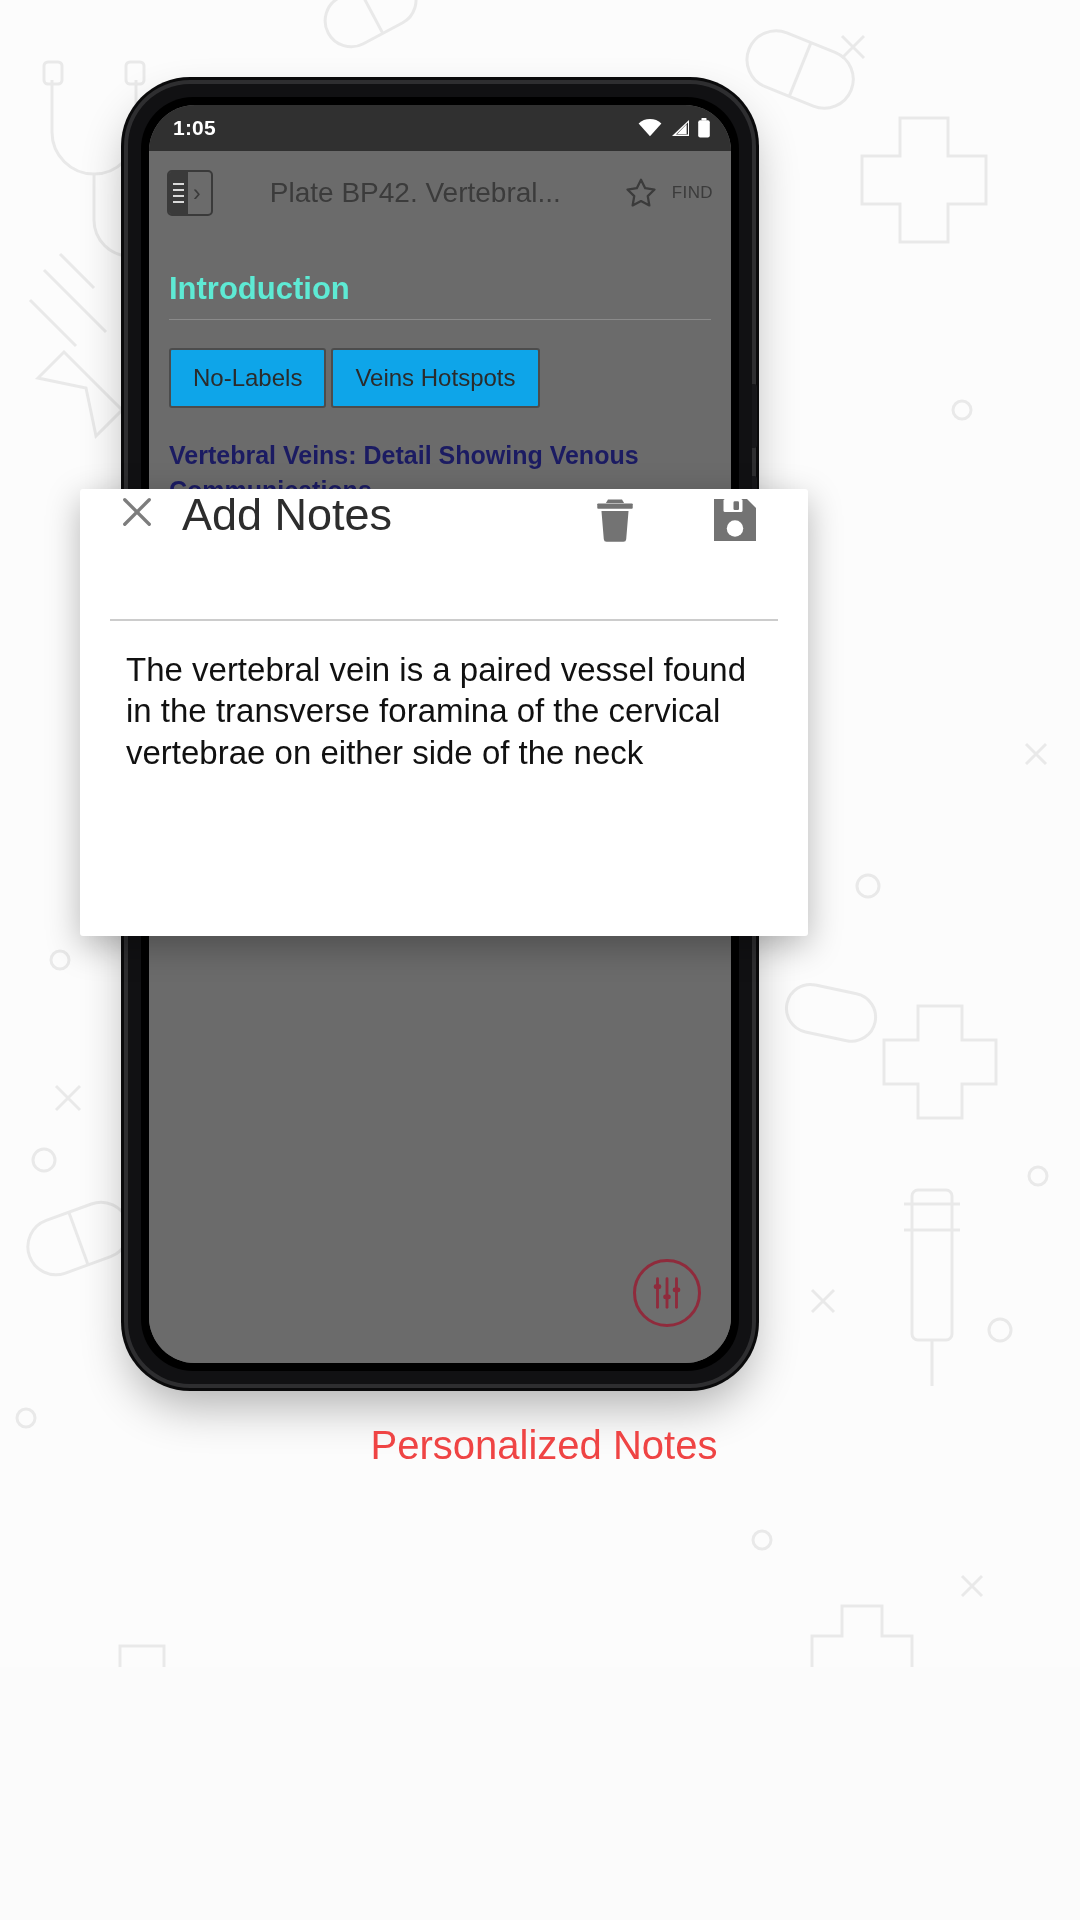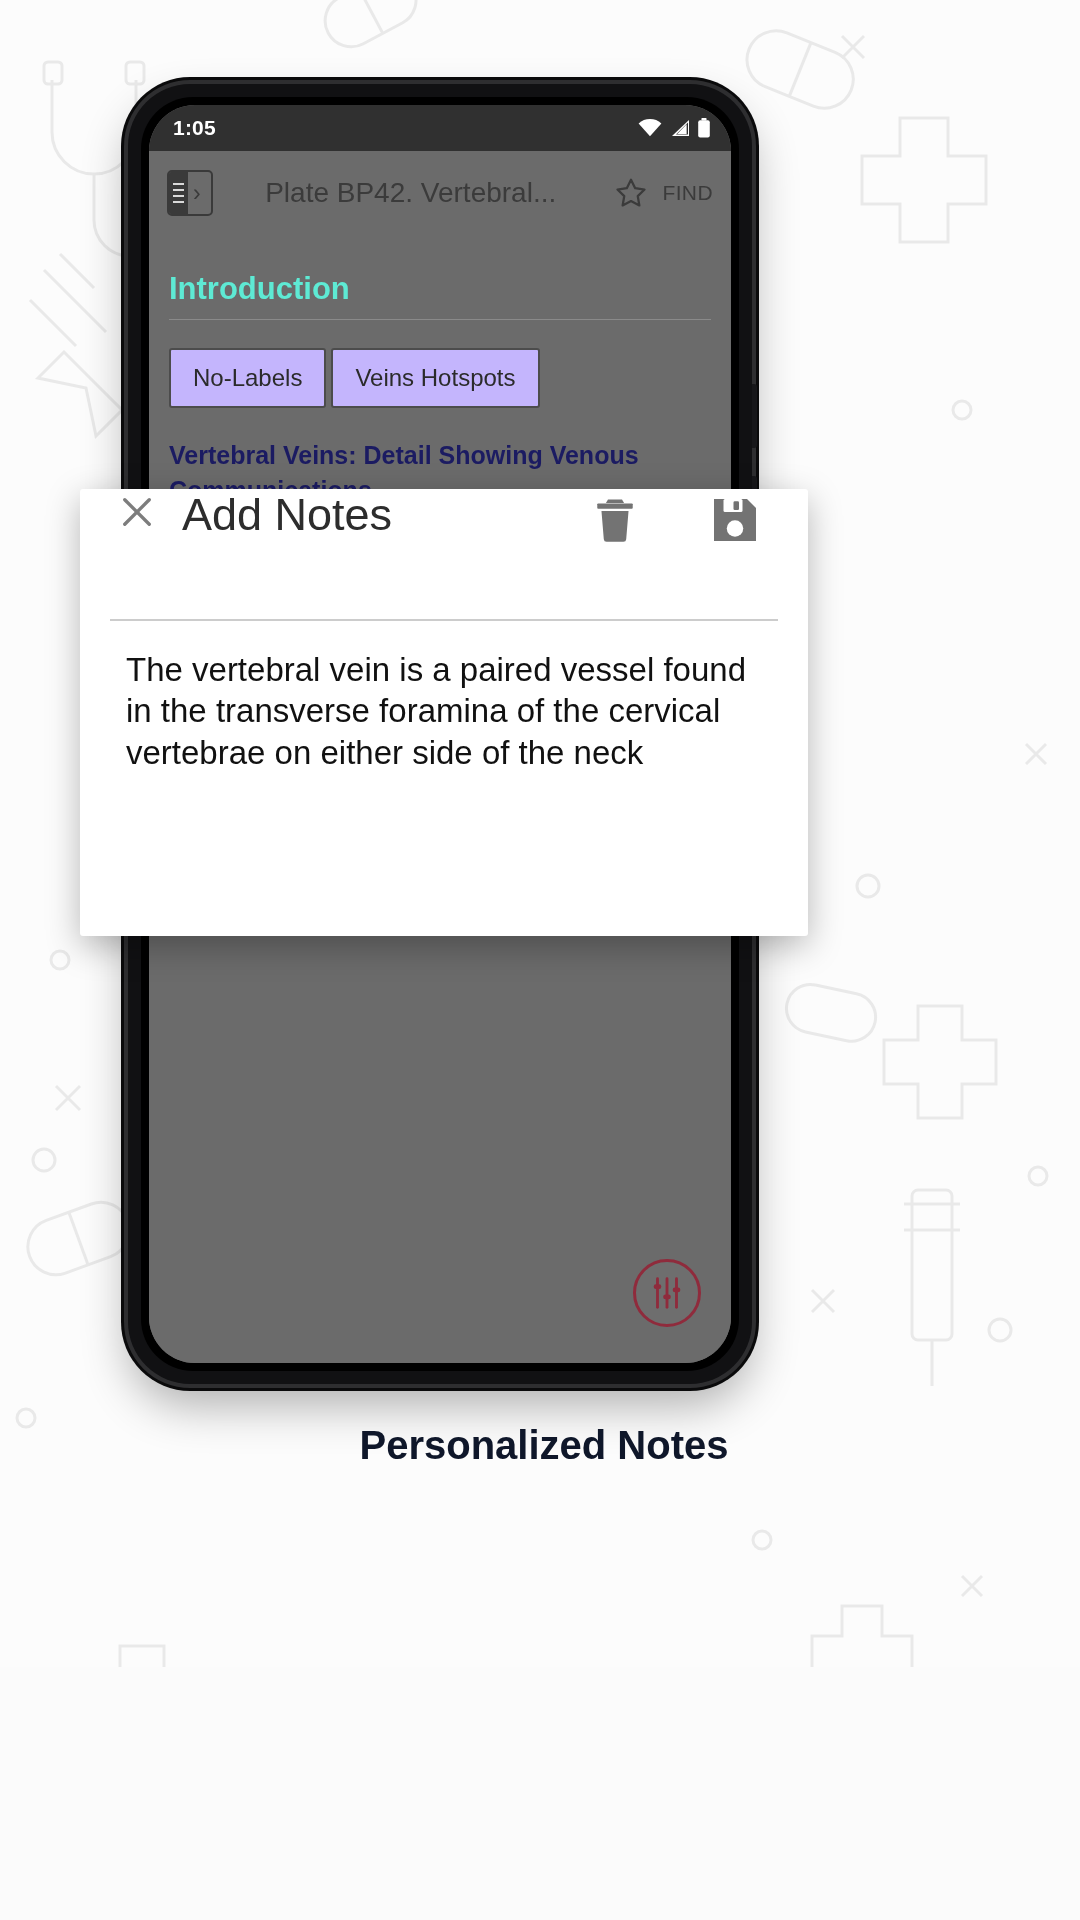--- a/index.html
+++ b/index.html
@@ -147,21 +147,21 @@
     padding: 0 22px;
   }
   #star-btn {
     flex: 0 0 auto;
     width: 46px; height: 46px;
     display: flex; align-items: center; justify-content: center;
   }
   #find-btn {
     flex: 0 0 auto;
     color: #3b3b3b;
-    font-size: 21px;
+    font-size: 17px;
     letter-spacing: .4px;
     padding-left: 8px;
     padding-right: 4px;
   }
 
   
   #page-body {
     position: absolute;
     left: 0; top: 130px;
     width: 582px; bottom: 0;
@@ -183,21 +183,21 @@
     display: flex;
     gap: 5px;
     margin-top: 28px;
   }
   .chip {
     border: 2px solid #4c4c4c;
     border-radius: 3px;
     padding: 14px 22px;
     color: #2b2b2b;
     font-size: 24px;
-    background: #c4b5fd;
+    background: #0ea5e9;
   }
   #plate-title {
     margin-top: 30px;
     color: #1b1b62;
     font-size: 25px;
     font-weight: 700;
     line-height: 1.38;
   }
 
   
@@ -299,23 +299,23 @@
     text-align: center;
   }
   #promo-headline {
     color: #a81f36;
     font-size: 42px;
     font-weight: 700;
     letter-spacing: .3px;
   }
   #promo-sub {
     margin-top: 18px;
-    color: #0f172a;
+    color: #ef4444;
     font-size: 40px;
-    font-weight: 700;
+    font-weight: 400;
     margin-left: 8px;
   }
 </style>
 </head>
 <body>
 
 <div id="stage">
 
   <svg id="bg-pattern" viewBox="0 0 1080 1920" width="1080" height="1920" aria-hidden="true">
     <g fill="none" stroke="#e9e9e9" stroke-width="3">

